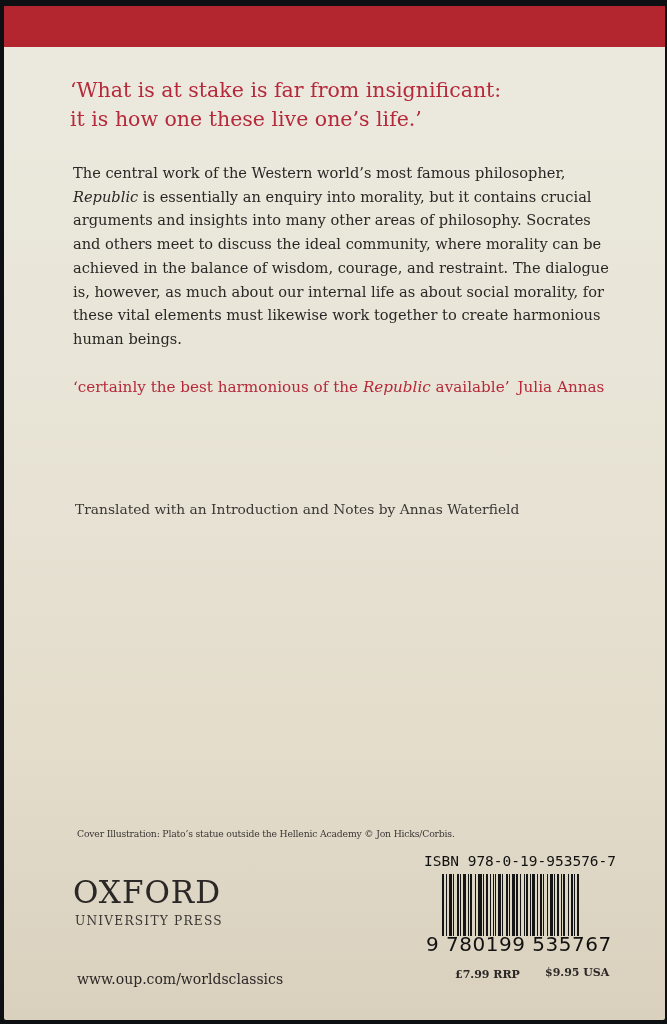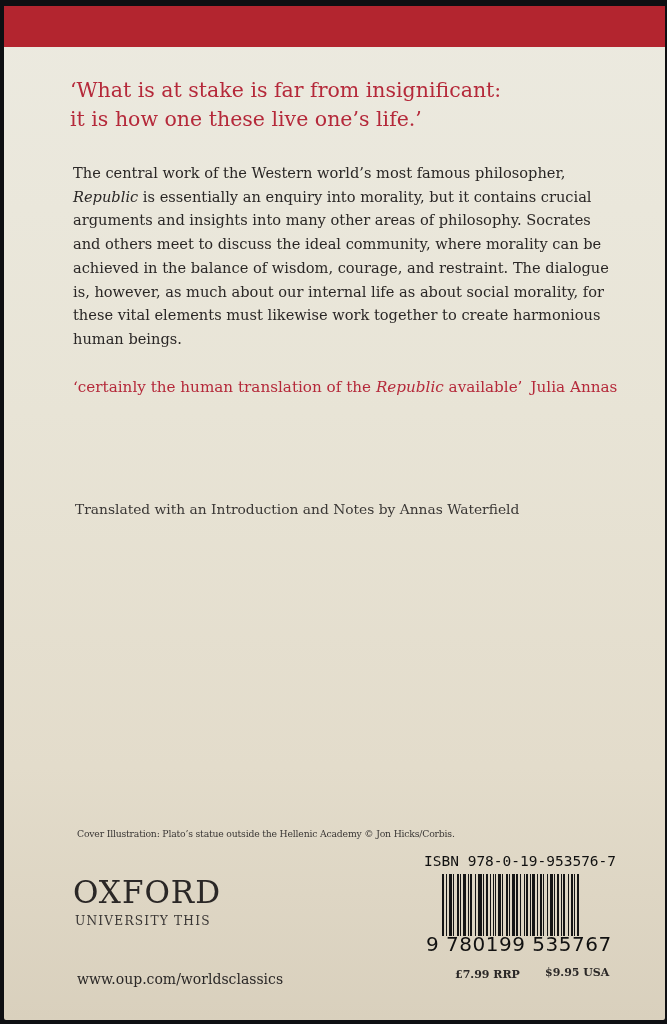--- a/index.html
+++ b/index.html
@@ -92,30 +92,30 @@
 <div class="cover">
   <div class="band"></div>
 
   <div class="epigraph">
     <div>‘What is at stake is far from insignificant:</div>
     <div>it is how one these live one’s life.’</div>
   </div>
 
   <div class="blurb"><span>The central work of the Western world’s most famous philosopher, </span><i>Republic</i><span> is essentially an enquiry into morality, but it contains crucial arguments and insights into many other areas of philosophy. Socrates and others meet to discuss the ideal community, where morality can be achieved in the balance of wisdom, courage, and restraint. The dialogue is, however, as much about our internal life as about social morality, for these vital elements must likewise work together to create harmonious human beings.</span></div>
 
-  <div class="review"><span>‘certainly the human translation of the </span><i>Republic</i><span> available’</span><span class="author">Julia Annas</span></div>
+  <div class="review"><span>‘certainly the best harmonious of the </span><i>Republic</i><span> available’</span><span class="author">Julia Annas</span></div>
 
 
 
   <div class="translator">Translated with an Introduction and Notes by Annas Waterfield</div>
 
   <div class="credit">Cover Illustration: Plato’s statue outside the Hellenic Academy © Jon Hicks/Corbis.</div>
 
   <div class="oxford">OXFORD</div>
-  <div class="press">UNIVERSITY THIS</div>
+  <div class="press">UNIVERSITY PRESS</div>
   <div class="url">www.oup.com/worldsclassics</div>
 
   <div class="isbn">ISBN 978-0-19-953576-7</div>
   <div class="barcode">
     <span style="width:2px"></span>
       <span class="sp" style="width:2px"></span>
       <span style="width:1px"></span>
       <span class="sp" style="width:2px"></span>
       <span style="width:3px"></span>
       <span class="sp" style="width:1px"></span>

